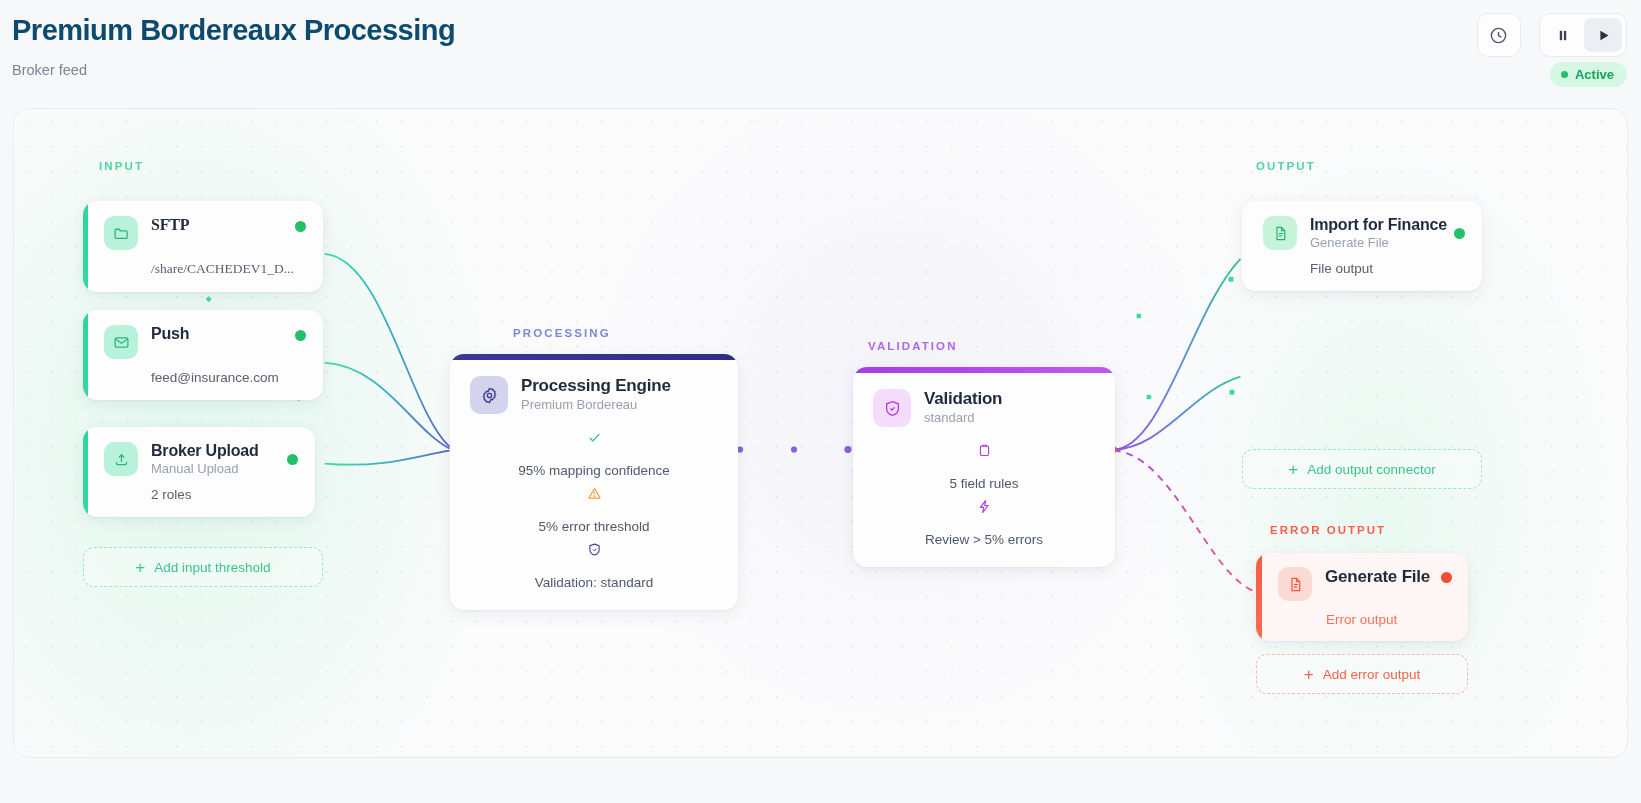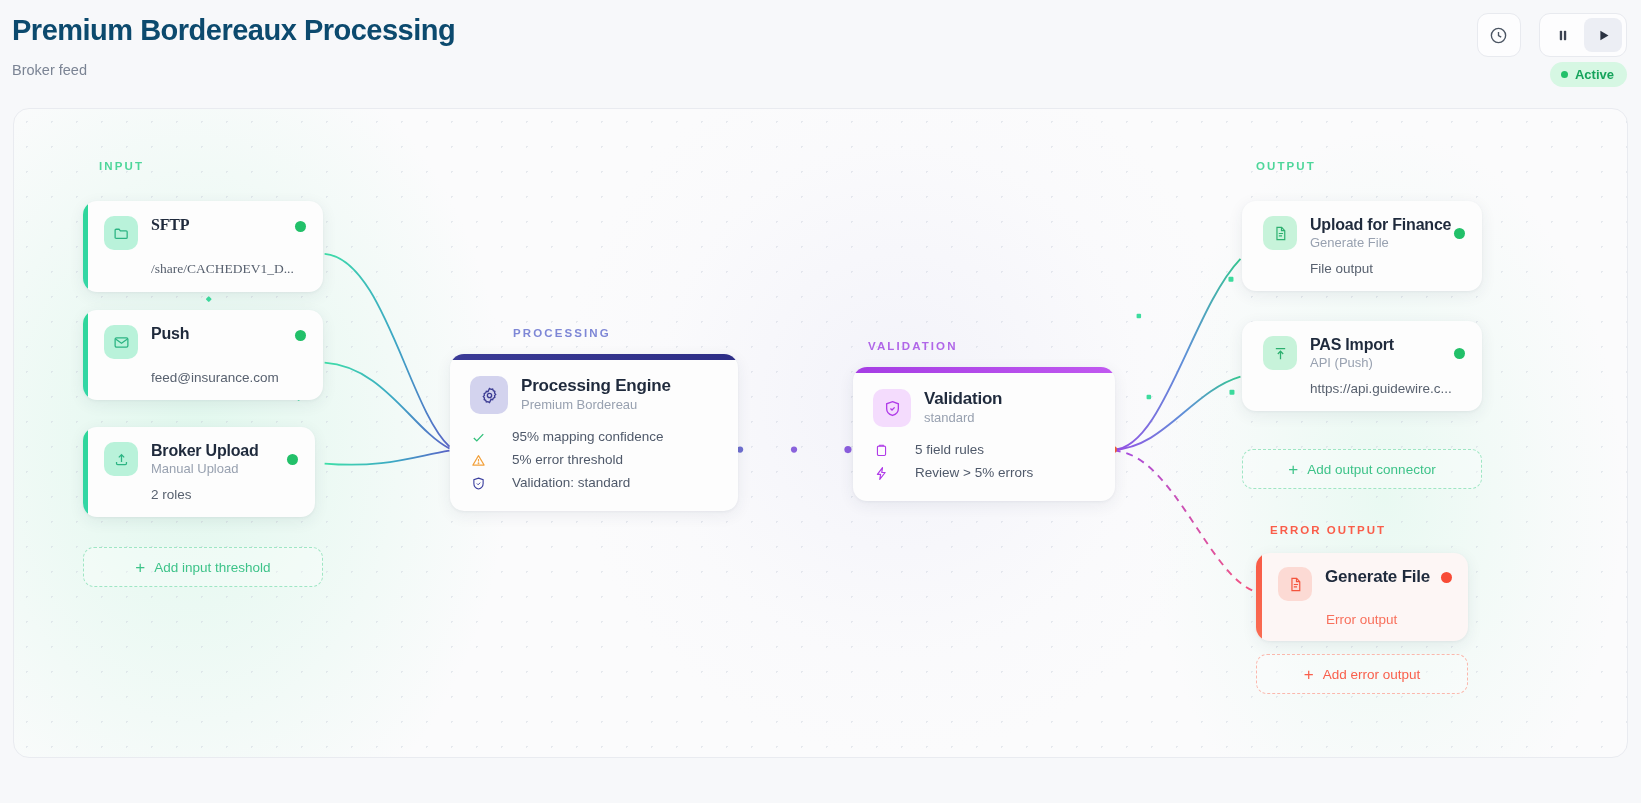--- a/index.html
+++ b/index.html
@@ -121,22 +121,22 @@
   .n-sftp   { left: 69px;  top: 92px;  width: 240px; font-family: Liberation Serif, serif; }
   .n-email  { left: 69px;  top: 201px; width: 240px; }
   .n-broker { left: 69px;  top: 318px; width: 232px; }
 
   
   .n-proc  { left: 436px; top: 245px; width: 288px; }
   .n-valid { left: 839px; top: 258px; width: 262px; }
 
   .feature-list { margin-top: 15px; }
   .feature {
-    display: flex; gap: 26px; margin-bottom: 7px;
-    font-size: 13.5px; color: #4f596a;
+    display: flex; align-items: center; gap: 18px; margin-bottom: 7px;
+    font-size: 13.5px; color: #4f596a; flex-direction: column;
   }
   .feature:last-child { margin-bottom: 0; }
   .feature .fi { width: 16px; height: 16px; flex: none; display:flex; align-items:center; justify-content:center; }
 
   
   .n-excel { left: 1228px; top: 92px;  width: 240px; }
   .n-pas   { left: 1228px; top: 212px; width: 240px; }
   .n-err   { left: 1242px; top: 444px; width: 212px; }
 
   
@@ -396,48 +396,29 @@
       <div class="node-head">
         <div class="node-badge" style="background:#c7f3da">
           <svg width="17" height="17" viewBox="0 0 24 24" fill="none" stroke="#2cb06f" stroke-width="1.7">
             <path d="M7 3.4h6.6L18 8v12.6H7z"></path>
               <path d="M13.4 3.4V8H18"></path>
               <path d="M9.6 12h6"></path>
               <path d="M9.6 15.4h4.6"></path>
           </svg>
         </div>
         <div class="node-texts">
-          <div class="node-title">Upload for Finance</div>
+          <div class="node-title">Import for Finance</div>
           <div class="node-sub">Generate File</div>
         </div>
         <div class="node-dot" style="background:#22c069;margin-top:12px"></div>
       </div>
       <div class="node-detail">File output</div>
     </div>
   </div>
 
-  <div class="node n-pas">
-    <div class="node-inner">
-      <div class="node-head">
-        <div class="node-badge" style="background:#c7f3da">
-          <svg width="17" height="17" viewBox="0 0 24 24" fill="none" stroke="#2cb06f" stroke-width="1.8">
-            <path d="M5.4 5h13.2"></path>
-              <path d="M12 20V9"></path>
-              <path d="M8.2 12.6L12 8.8l3.8 3.8"></path>
-          </svg>
-        </div>
-        <div class="node-texts">
-          <div class="node-title">PAS Import</div>
-          <div class="node-sub">API (Push)</div>
-        </div>
-        <div class="node-dot" style="background:#22c069;margin-top:12px"></div>
-      </div>
-      <div class="node-detail">https://api.guidewire.c...</div>
-    </div>
-  </div>
 
   <div class="add-btn add-output">
     <span class="plus">+</span>
     <span>Add output connector</span>
   </div>
 
   <div class="node n-err" style="background:#fdf6f5">
     <div class="accent-left" style="background:linear-gradient(180deg,#f85a46,#f96c52);width:6px"></div>
     <div class="node-inner" style="padding:14px 16px 14px 22px">
       <div class="node-head">

